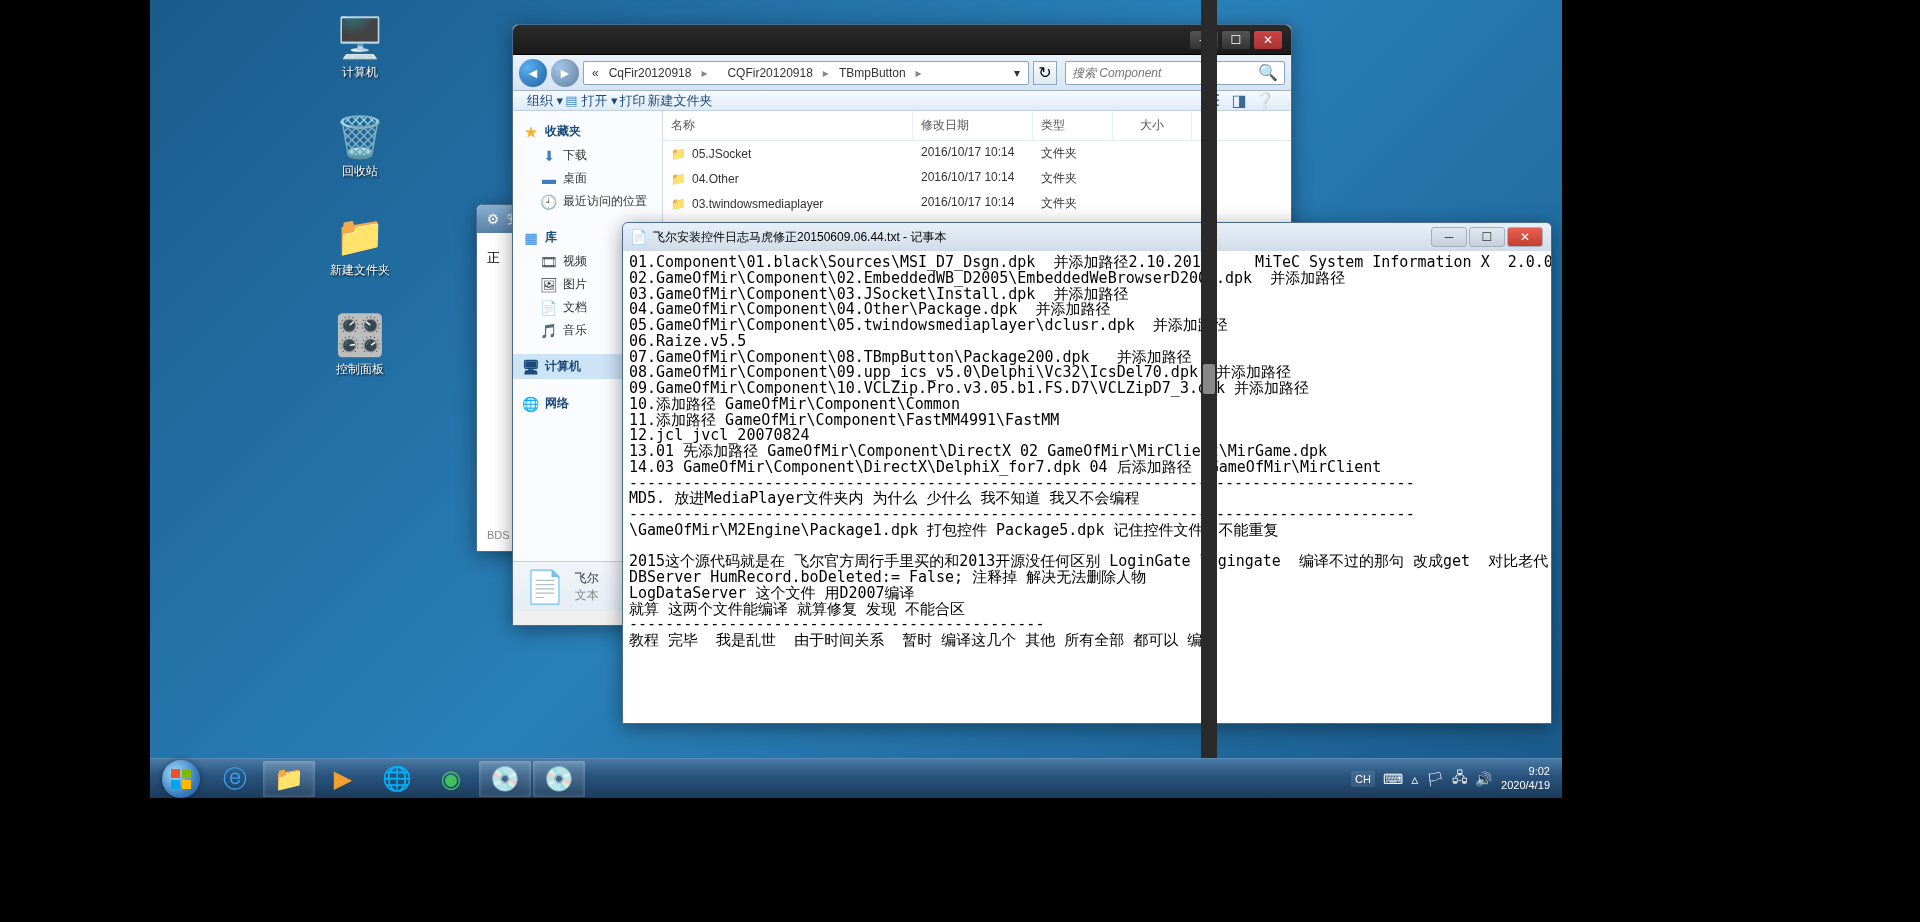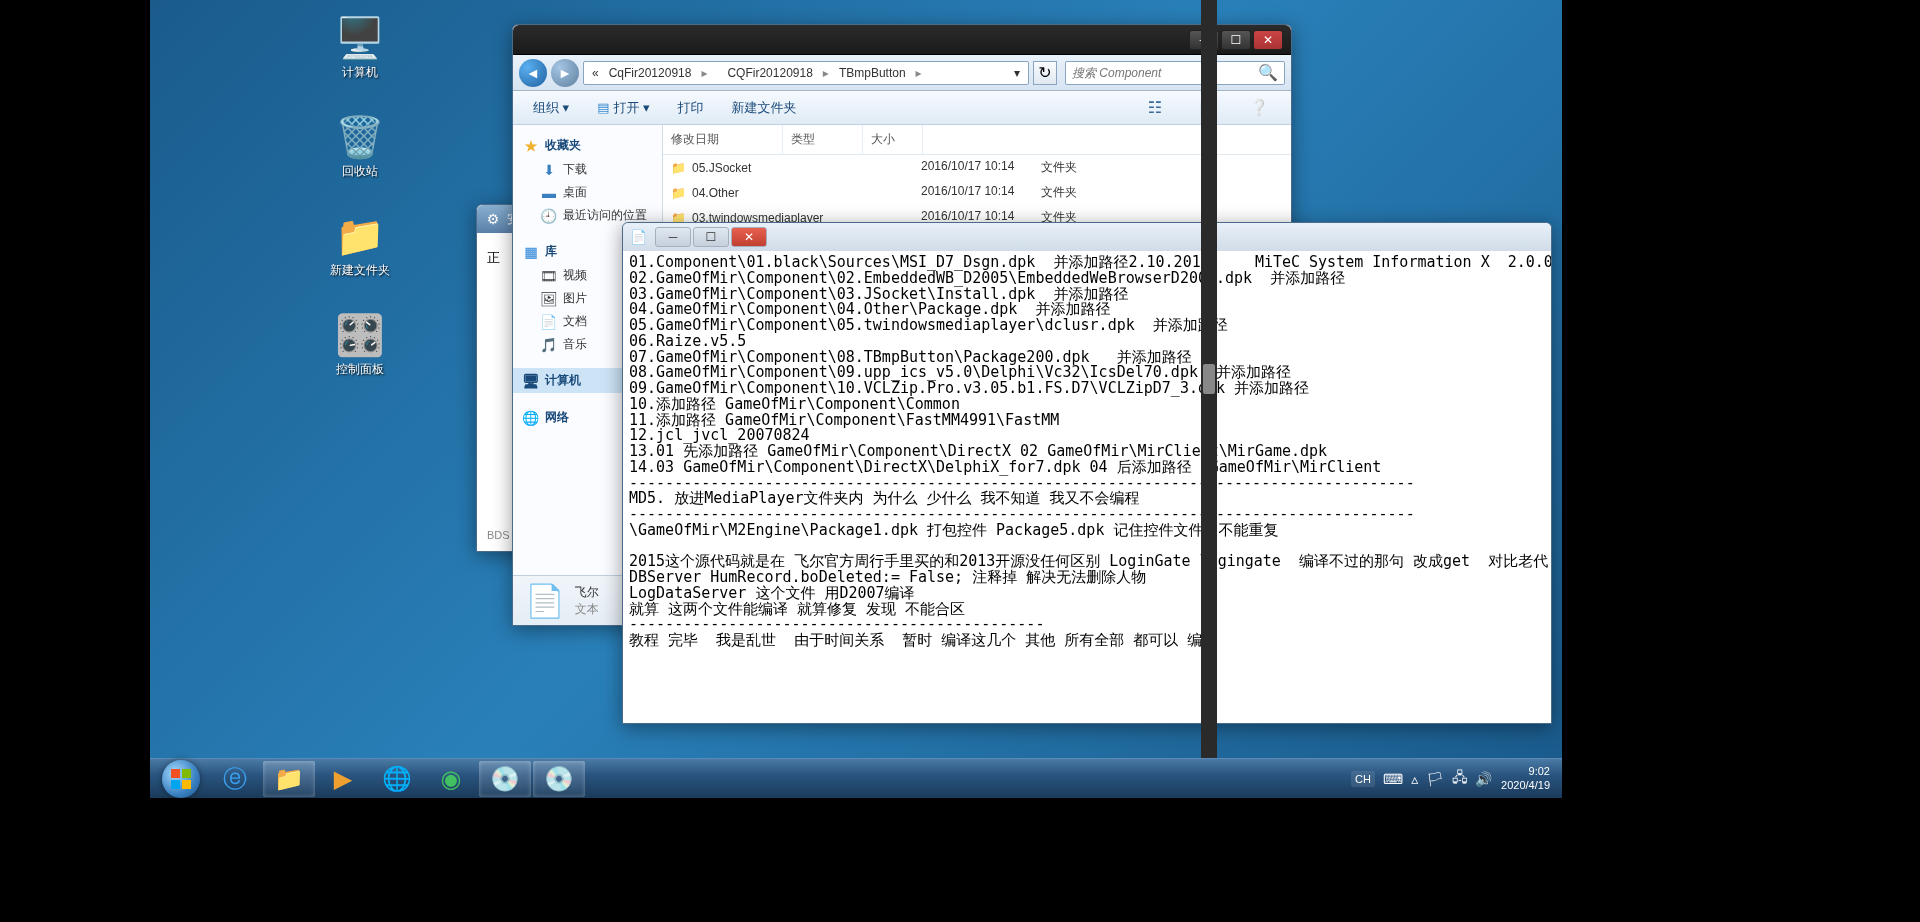--- a/index.html
+++ b/index.html
@@ -32,37 +32,37 @@
 .explorer .win-btn.close { background: linear-gradient(#c44, #a33); }
 .nav-bar { height: 36px; background: linear-gradient(#eaf2fa, #d6e4f2); border-bottom: 1px solid #a5b5c5; display: flex; align-items: center; padding: 0 6px; gap: 4px; }
 .nav-btn { width: 28px; height: 28px; border-radius: 14px; background: radial-gradient(circle at 30% 30%, #5ab0f0, #2060a0); display: flex; align-items: center; justify-content: center; color: #fff; font-size: 14px; cursor: pointer; }
 .nav-btn.fwd { background: radial-gradient(circle at 30% 30%, #a5c5e5, #6080a0); }
 .breadcrumb { flex: 1; height: 24px; background: #fff; border: 1px solid #8aa5c0; border-radius: 2px; display: flex; align-items: center; padding: 0 4px; font-size: 12px; color: #333; gap: 2px; }
 .breadcrumb span { padding: 0 4px; }
 .breadcrumb .sep { color: #888; }
 .refresh-btn { width: 24px; height: 24px; background: linear-gradient(#fafcff, #e0e8f0); border: 1px solid #8aa5c0; display: flex; align-items: center; justify-content: center; cursor: pointer; }
 .search-box { width: 220px; height: 24px; background: #fff; border: 1px solid #8aa5c0; border-radius: 2px; display: flex; align-items: center; padding: 0 6px; margin-left: 4px; }
 .search-box input { border: none; outline: none; flex: 1; font-size: 12px; color: #888; font-style: italic; }
-.toolbar { height: 34px; background: linear-gradient(#f5faff, #e0ebf5); border-bottom: 1px solid #c0d0e0; display: flex; align-items: center; padding: 0 20px; gap: 28px; font-size: 13px; color: #1a4a7a; }
+.toolbar { height: 20px; background: linear-gradient(#f5faff, #e0ebf5); border-bottom: 1px solid #c0d0e0; display: flex; align-items: center; padding: 0 14px; gap: 2px; font-size: 13px; color: #1a4a7a; }
 .toolbar-item { cursor: pointer; display: flex; align-items: center; gap: 4px; }
 .toolbar .spacer { flex: 1; }
 .toolbar-icon-btn { width: 24px; height: 24px; display: flex; align-items: center; justify-content: center; cursor: pointer; color: #3a6a9a; font-size: 16px; }
 .explorer-body { display: flex; height: calc(100% - 100px - 50px); background: #fff; }
 .nav-pane { width: 150px; background: #fafcff; border-right: 1px solid #d0dce8; padding: 8px 0; font-size: 12px; overflow: hidden; }
 .nav-section { margin-bottom: 12px; }
 .nav-head { padding: 4px 10px; color: #1a4a7a; font-weight: bold; display: flex; align-items: center; gap: 6px; }
 .nav-item { padding: 3px 10px 3px 28px; color: #333; display: flex; align-items: center; gap: 6px; cursor: pointer; }
 .nav-item .ico, .nav-head .ico { width: 16px; height: 16px; display: flex; align-items: center; justify-content: center; font-size: 14px; }
 .file-list { flex: 1; }
 .file-header { display: flex; border-bottom: 1px solid #e0e8f0; font-size: 12px; color: #555; }
 .file-header div { padding: 6px 8px; border-right: 1px solid #e8eef5; }
 .col-name { width: 250px; }
 .col-date { width: 120px; }
 .col-type { width: 80px; }
-.col-size { width: 60px; }
+.col-size { width: 60px; margin-left: 19px; }
 .file-row { display: flex; font-size: 12px; color: #333; cursor: pointer; }
 .file-row div { padding: 4px 8px; }
 .file-row .col-name { display: flex; align-items: center; gap: 6px; }
 .folder-ico { color: #f0c050; }
 .details-pane { height: 50px; background: linear-gradient(#f0f5fa, #e5edf5); border-top: 1px solid #c0d0e0; display: flex; align-items: center; padding: 0 12px; gap: 10px; font-size: 12px; color: #333; }
 .details-pane .big-ico { font-size: 32px; color: #999; }
 
 
 .small-dialog { left: 326px; top: 204px; width: 146px; height: 348px; }
 .small-dialog .titlebar { background: linear-gradient(#8ab0d0, #5880a8); height: 28px; }
@@ -225,20 +225,21 @@
         </div>
         <div class="nav-section">
           <div class="nav-head">
               <span class="ico" style="color:#3a80c0">🌐</span>
               <span>网络</span>
             </div>
         </div>
       </div>
       <div class="file-list">
         <div class="file-header">
+          <div class="col-name">名称</div>
           <div class="col-date">修改日期</div>
           <div class="col-type">类型</div>
           <div class="col-size">大小</div>
         </div>
         <div class="file-row">
             <div class="col-name">
               <span class="folder-ico">📁</span>
               <span>05.JSocket</span>
             </div>
             <div class="col-date">2016/10/17 10:14</div>
@@ -279,20 +280,21 @@
       <div>
         <div>飞尔</div>
         <div style="color:#888">文本</div>
       </div>
     </div>
   </div>
 
   <div class="window notepad">
     <div class="titlebar">
       <span class="title-icon">📄</span>
+      <span style="flex:1">飞尔安装控件日志马虎修正20150609.06.44.txt - 记事本</span>
       <div class="win-controls">
         <div class="win-btn">─</div>
         <div class="win-btn">☐</div>
         <div class="win-btn close">✕</div>
       </div>
     </div>
     <div class="notepad-content">01.Component\01.black\Sources\MSI_D7_Dsgn.dpk  并添加路径2.10.2016     MiTeC System Information X  2.0.0 has been 
 02.GameOfMir\Component\02.EmbeddedWB_D2005\EmbeddedWeBrowserD2005.dpk  并添加路径
 03.GameOfMir\Component\03.JSocket\Install.dpk  并添加路径
 04.GameOfMir\Component\04.Other\Package.dpk  并添加路径

